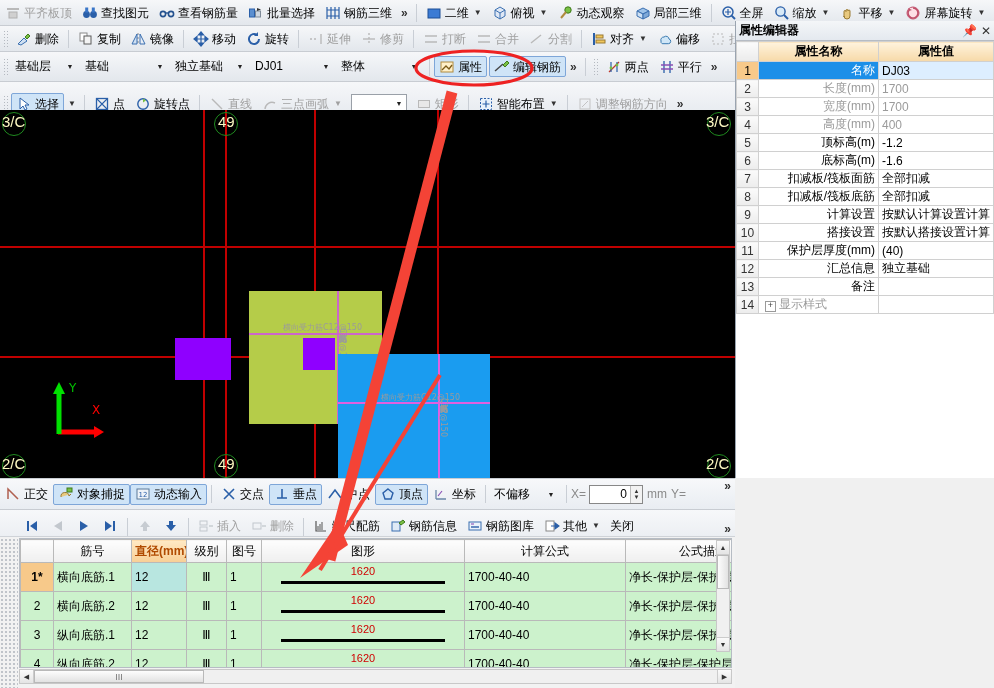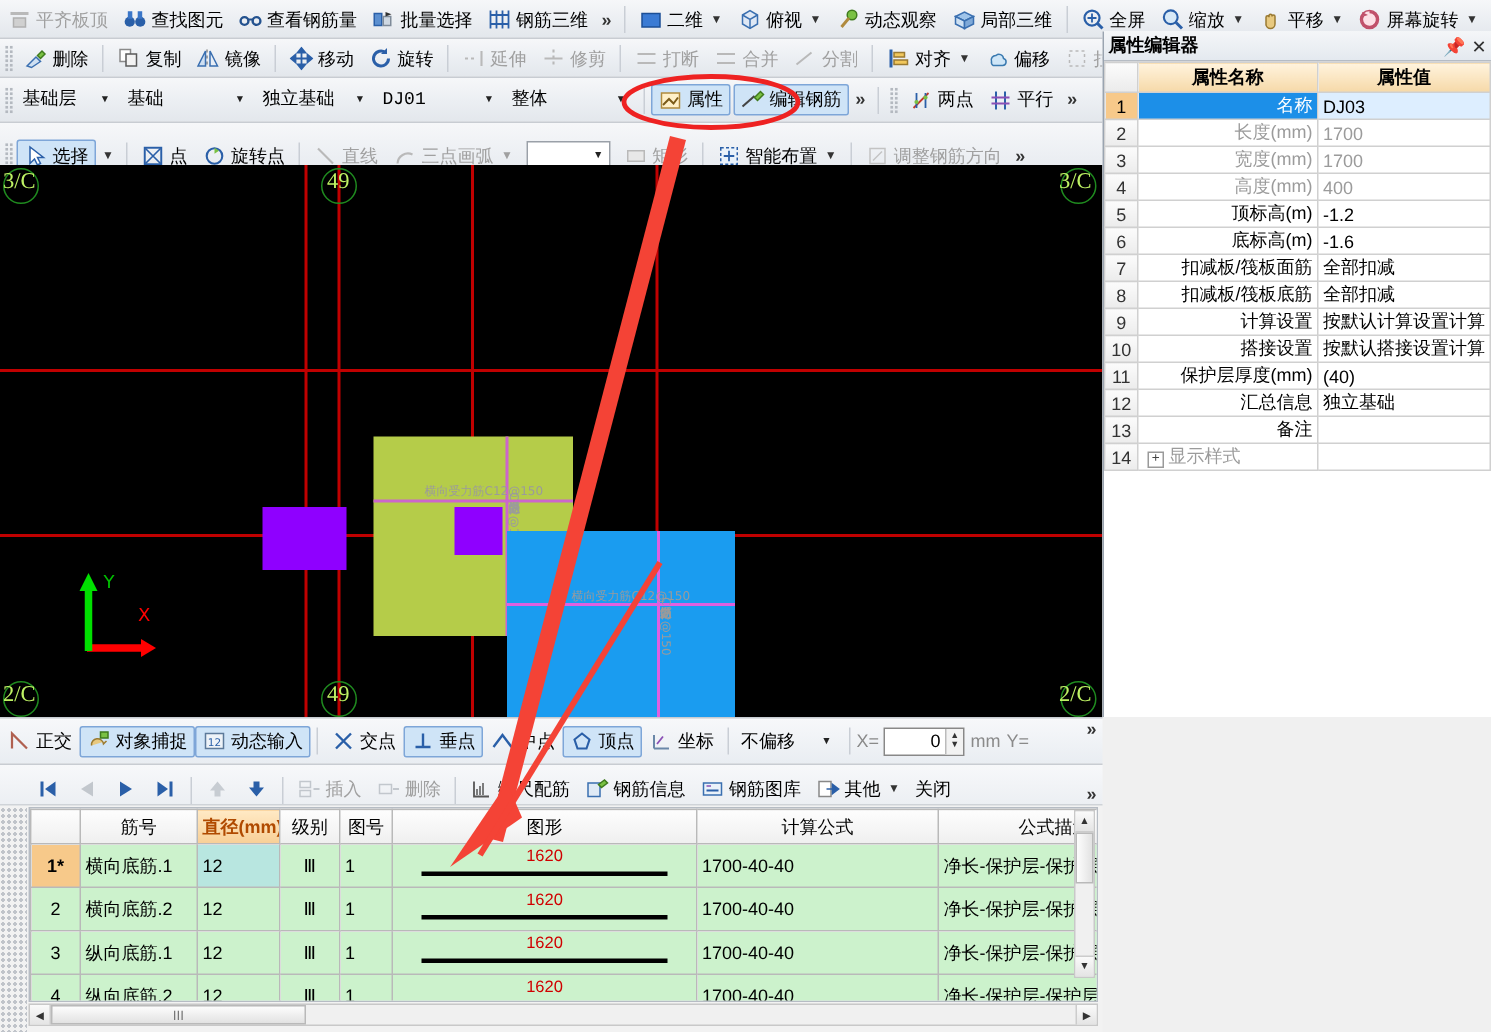--- a/index.html
+++ b/index.html
@@ -38,21 +38,21 @@
     background:#fff;box-sizing:border-box;flex:0 0 auto;margin-right:4px;}
   .combo .txt{padding:0 4px;font-size:12px;line-height:17px;flex:1;overflow:hidden;}
   .combo .btn{width:14px;height:17px;display:flex;align-items:center;justify-content:center;
     font-size:7px;color:#222;}
   .combo.flat{border:none;background:transparent;}
   .combo.flat .txt{padding-right:2px}
 
   
   #canvas{position:absolute;left:0;top:110px;width:735px;height:368px;background:#000;overflow:hidden;}
   .gridcircle{position:absolute;width:22px;height:22px;border:1.4px solid #1f8a1f;border-radius:50%;}
-  .gridlbl{position:absolute;color:#bef264;font-size:15px;font-family:Liberation Serif, serif;}
+  .gridlbl{position:absolute;color:#fef9c3;font-size:15px;font-family:Liberation Sans, sans-serif;}
   .rline{position:absolute;background:#c00000;}
   .foot{position:absolute;box-sizing:border-box;}
   .f-olive{background:#b5cc49;}
   .f-blue{background:#1a9cf0;}
   .f-col{position:absolute;background:#8f00ff;}
   .pinkline{position:absolute;background:#cc66cc;}
   .rebarlbl{position:absolute;color:#9b9b9b;font-size:8px;white-space:nowrap;
      font-family:"DejaVu Sans",sans-serif;}
   .rebarlbl.vert{writing-mode:vertical-rl;}
 
@@ -389,21 +389,21 @@
       <span class="ic">
           <svg viewBox="0 0 16 16">
             <rect x="3" y="3" width="10" height="10" fill="none" stroke="#b9b9b9" stroke-dasharray="2 2"></rect>
           </svg>
         </span>
       <span class="lbl">拉伸</span>
     </div>
 
   </div>
 
-  <div class="tb" style="position:absolute;left:0;top:52px;width:735px;height:30px;font-family:Liberation Mono, monospace;">
+  <div class="tb" style="position:absolute;left:0;top:52px;width:735px;height:30px;">
     <span class="grip"></span>
     <div class="combo flat" style="width:66px">
       <span class="txt">基础层</span>
       <span class="btn">▼</span>
     </div>
     <div class="combo flat" style="width:86px">
       <span class="txt">基础</span>
       <span class="btn">▼</span>
     </div>
     <div class="combo flat" style="width:76px">

